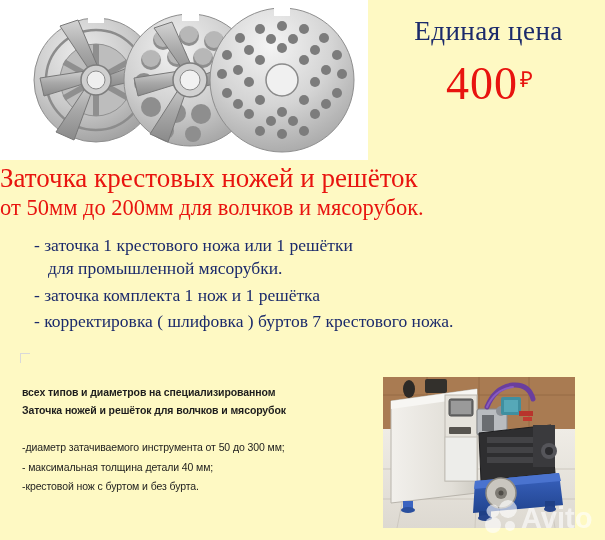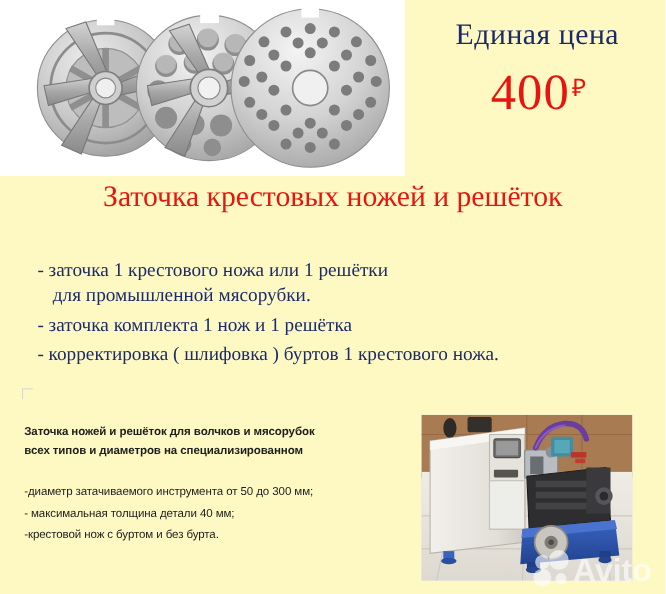--- a/index.html
+++ b/index.html
@@ -65,21 +65,21 @@
     top: -6px;
     left: 2px;
   }
 
   
   .headline {
     position: absolute;
     left: 0px;
     top: 163px;
     width: 605px;
-    text-align: center;
+    text-align: left;
   }
   .headline-line1 {
     font-family: "Liberation Serif", serif;
     font-size: 27px;
     color: #e8140f;
     line-height: 1.12;
     white-space: nowrap;
   }
   .headline-line2 {
     font-family: "Liberation Serif", serif;
@@ -312,41 +312,42 @@
 
   <div class="price-block">
     <div class="price-caption">Единая цена</div>
     <div class="price-amount-row">
       <span class="price-amount">400</span><span class="price-currency">₽</span>
     </div>
   </div>
 
   <div class="headline">
     <div class="headline-line1">Заточка крестовых ножей и решёток</div>
+    <div class="headline-line2">от 50мм до 200мм для волчков и мясорубок.</div>
   </div>
 
   <div class="services">
     <div class="service-item">
       <span>-  заточка 1 крестового ножа или 1 решётки</span>
       <span class="sub">для промышленной мясорубки.</span>
     </div>
     <div class="service-item">
       <span>-  заточка комплекта 1 нож и 1 решётка</span>
     </div>
     <div class="service-item">
-      <span>-  корректировка ( шлифовка ) буртов 1  крестового ножа.</span>
+      <span>-  корректировка ( шлифовка ) буртов 7  крестового ножа.</span>
     </div>
   </div>
 
   <div class="corner-mark"></div>
 
   <div class="desc-block">
     <div class="desc-paragraph">
+      <div>всех типов и диаметров на специализированном</div>
       <div>Заточка ножей и решёток для волчков и мясорубок</div>
-      <div>всех типов и диаметров на специализированном</div>
     </div>
     <div class="specs">
       <div class="spec-item">-диаметр затачиваемого инструмента от  50 до 300 мм;</div>
       <div class="spec-item">- максимальная толщина детали 40 мм;</div>
       <div class="spec-item">-крестовой нож  с буртом и без бурта.</div>
     </div>
   </div>
 
   <div class="machine-photo">
     <svg width="192" height="151" viewBox="0 0 192 151" xmlns="http://www.w3.org/2000/svg" role="img">

